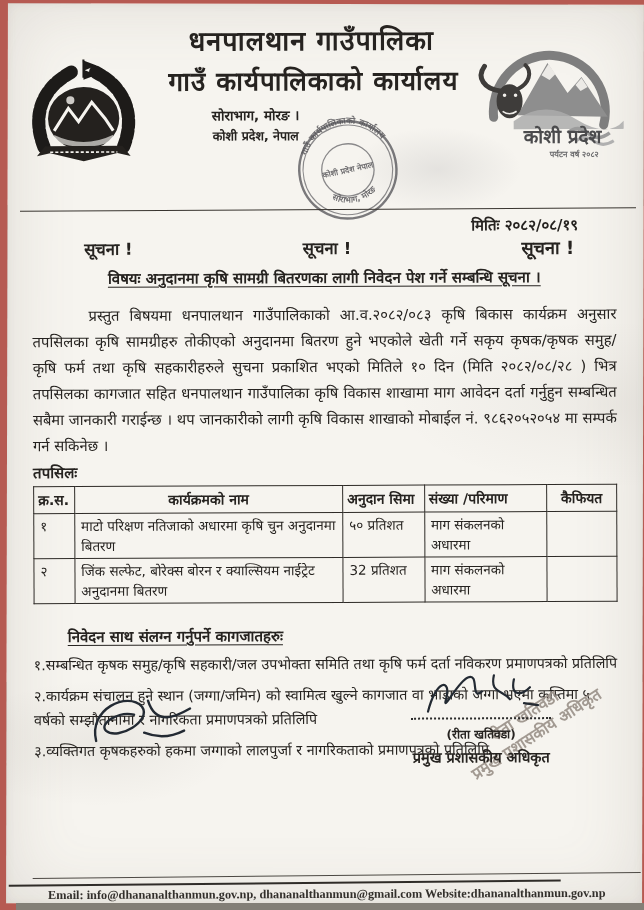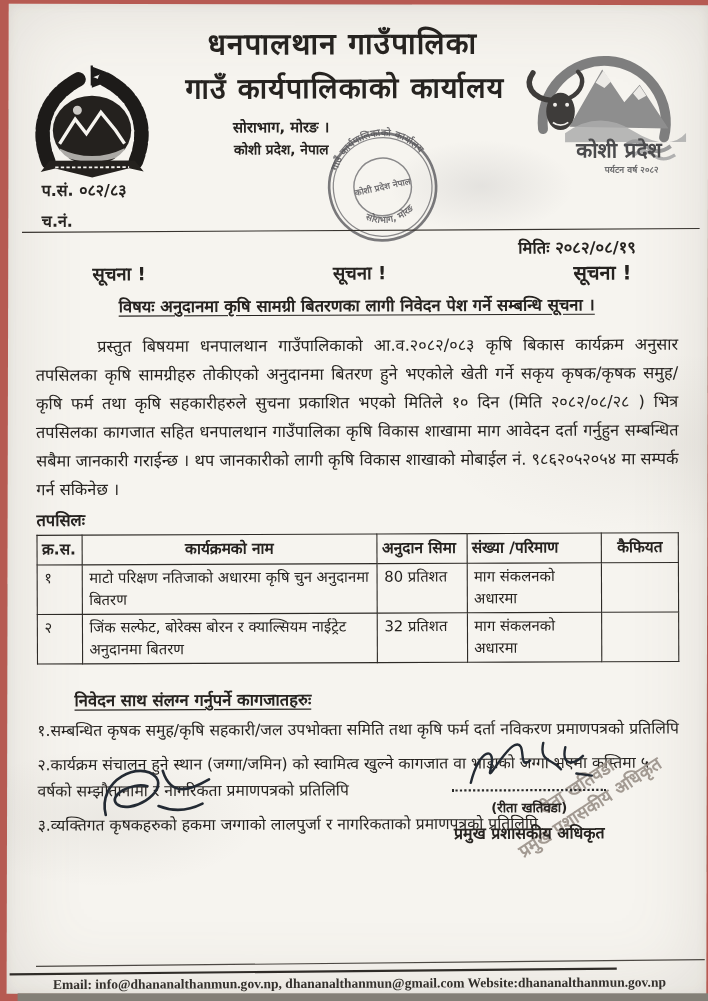--- a/index.html
+++ b/index.html
@@ -143,24 +143,20 @@
 
       <header class="head">
         <div class="title1">धनपालथान गाउँपालिका</div>
         <div class="title2">गाउँ कार्यपालिकाको कार्यालय</div>
         <div class="addr">
           <div class="addr1">सोराभाग, मोरङ ।</div>
           <div class="addr2">कोशी प्रदेश, नेपाल</div>
         </div>
       </header>
 
-      <div class="refs">
-        <div>प.सं. ०८२/८३</div>
-        <div>च.नं.</div>
-      </div>
 
       <div class="rule"></div>
       <div class="date">मितिः २०८२/०८/१९</div>
 
       <div class="main">
 
         <div class="notice-row">
           <span>सूचना !</span>
           <span>सूचना !</span>
           <span>सूचना !</span>
@@ -181,21 +177,21 @@
               <th class="c-prog">कार्यक्रमको नाम</th>
               <th class="c-sub">अनुदान सिमा</th>
               <th class="c-qty">संख्या /परिमाण</th>
               <th class="c-rem">कैफियत</th>
             </tr>
           </thead>
           <tbody>
             <tr>
               <td class="c-sn">१</td>
               <td class="c-prog">माटो परिक्षण नतिजाको अधारमा कृषि चुन अनुदानमा बितरण</td>
-              <td class="c-sub">80 प्रतिशत</td>
+              <td class="c-sub">५० प्रतिशत</td>
               <td class="c-qty">माग संकलनको अधारमा</td>
               <td class="c-rem"></td>
             </tr>
             <tr>
               <td class="c-sn">२</td>
               <td class="c-prog">जिंक सल्फेट, बोरेक्स बोरन र क्याल्सियम नाईट्रेट अनुदानमा बितरण</td>
               <td class="c-sub">32 प्रतिशत</td>
               <td class="c-qty">माग संकलनको अधारमा</td>
               <td class="c-rem"></td>
             </tr>

